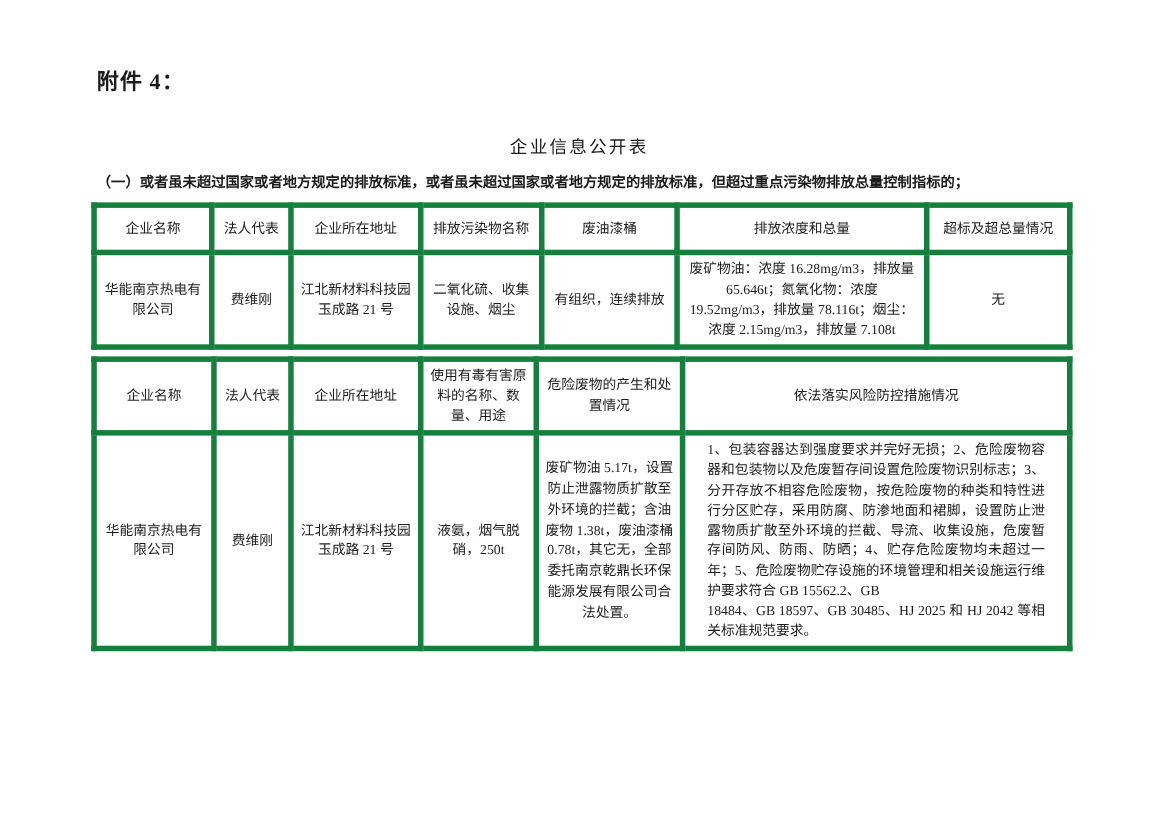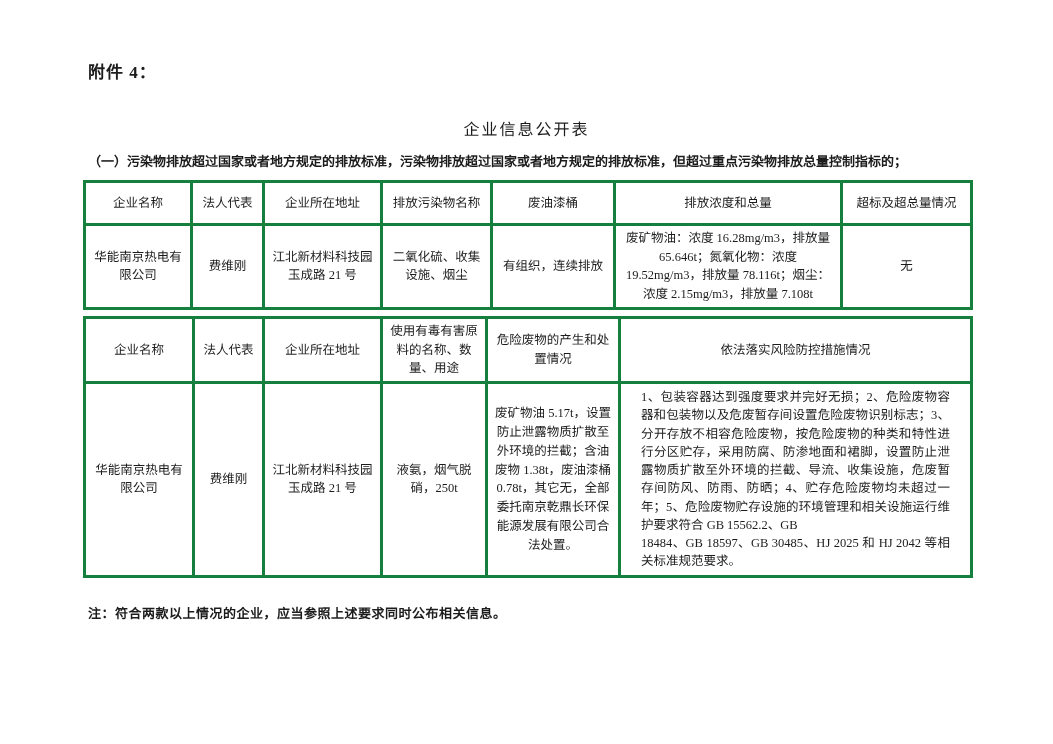--- a/index.html
+++ b/index.html
@@ -11,21 +11,21 @@
     position: relative;
     width: 1053px;
     height: 744px;
     background: #ffffff;
     box-sizing: border-box;
     padding: 58px 83px 0 83px;
     font-family: "Liberation Serif", "DejaVu Serif", serif;
     color: #1c1c1c;
   }
   .attachment-label {
-    font-size: 17px;
+    font-size: 20px;
     font-weight: bold;
     padding-left: 5px;
     letter-spacing: 1px;
   }
   .doc-title {
     margin-top: 33px;
     text-align: center;
     font-size: 16px;
     font-weight: normal;
     letter-spacing: 2px;
@@ -43,21 +43,21 @@
   table.info-table {
     margin-top: 9px;
     border-collapse: collapse;
     table-layout: fixed;
     width: 887px;
   }
   table.info-table.second {
     margin-top: 6px;
   }
   .info-table th, .info-table td {
-    border: 3px solid #15803d;
+    border: 5px solid #15803d;
     font-size: 12.5px;
     font-weight: normal;
     text-align: center;
     vertical-align: middle;
     padding: 3px 6px;
     line-height: 1.5;
     box-sizing: border-box;
     word-break: break-word;
   }
   .t1-head th { height: 43px; }
@@ -80,21 +80,21 @@
 </style>
 </head>
 <body>
 
 <div class="page">
 
   <div class="attachment-label">附件 4：</div>
 
   <div class="doc-title">企业信息公开表</div>
 
-  <div class="section-heading">（一）污染物排放超过国家或者地方规定的排放标准，污染物排放超过国家或者地方规定的排放标准，但超过重点污染物排放总量控制指标的；</div>
+  <div class="section-heading">（一）或者虽未超过国家或者地方规定的排放标准，或者虽未超过国家或者地方规定的排放标准，但超过重点污染物排放总量控制指标的；</div>
 
   <table class="info-table first">
     <colgroup>
       <col style="width:107px">
         <col style="width:72px">
         <col style="width:118px">
       <col style="width:110px">
         <col style="width:123px">
         <col style="width:227px">
       <col style="width:130px">
@@ -149,15 +149,14 @@
         <td>费维刚</td>
         <td>江北新材料科技园玉成路 21 号</td>
         <td>液氨，烟气脱硝，250t</td>
         <td>废矿物油 5.17t，设置防止泄露物质扩散至外环境的拦截；含油废物 1.38t，废油漆桶 0.78t，其它无，全部委托南京乾鼎长环保能源发展有限公司合法处置。</td>
         <td class="risk-cell">1、包装容器达到强度要求并完好无损；2、危险废物容器和包装物以及危废暂存间设置危险废物识别标志；3、分开存放不相容危险废物，按危险废物的种类和特性进行分区贮存，采用防腐、防渗地面和裙脚，设置防止泄露物质扩散至外环境的拦截、导流、收集设施，危废暂存间防风、防雨、防晒；4、贮存危险废物均未超过一年；5、危险废物贮存设施的环境管理和相关设施运行维护要求符合 GB 15562.2、GB
 18484、GB 18597、GB 30485、HJ 2025 和 HJ 2042 等相关标准规范要求。</td>
       </tr>
     </tbody>
   </table>
 
-  <div class="footnote">注：符合两款以上情况的企业，应当参照上述要求同时公布相关信息。</div>
 
 </div>
 
 </body></html>

